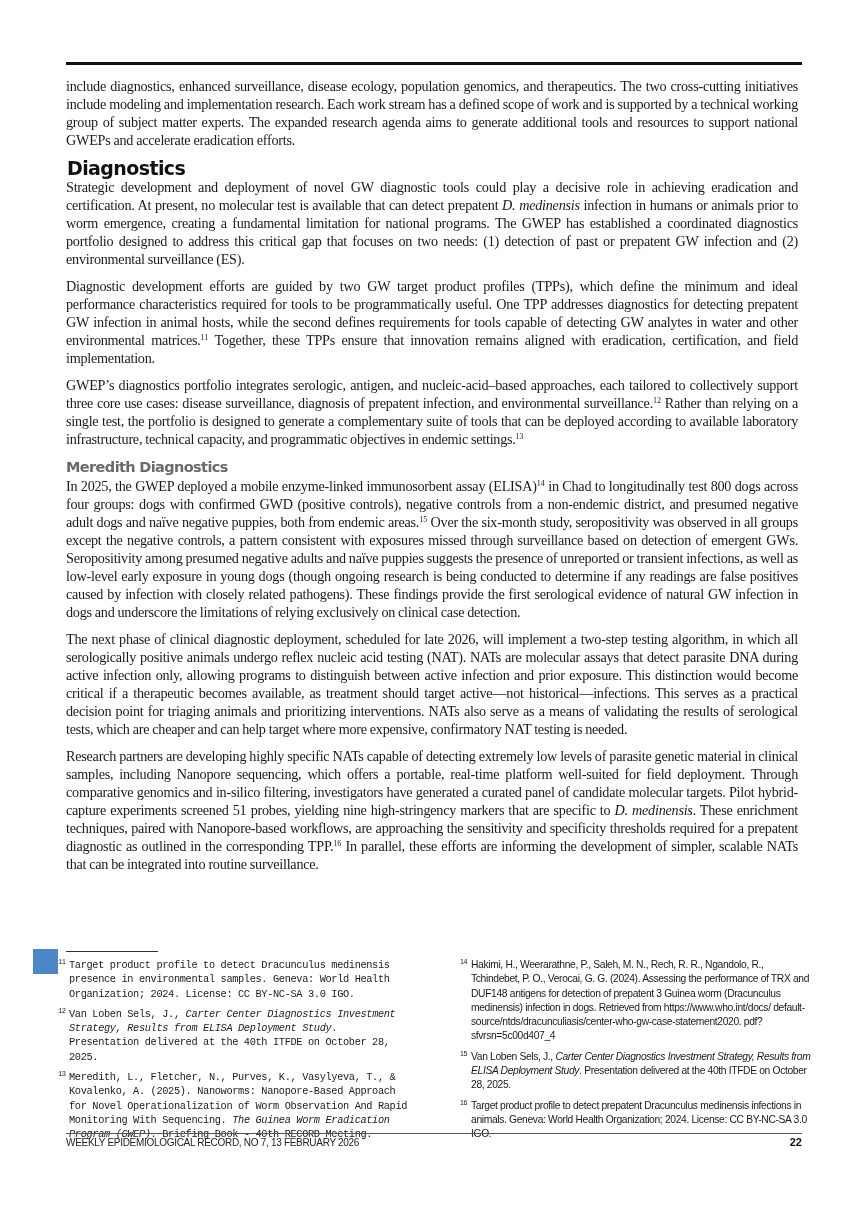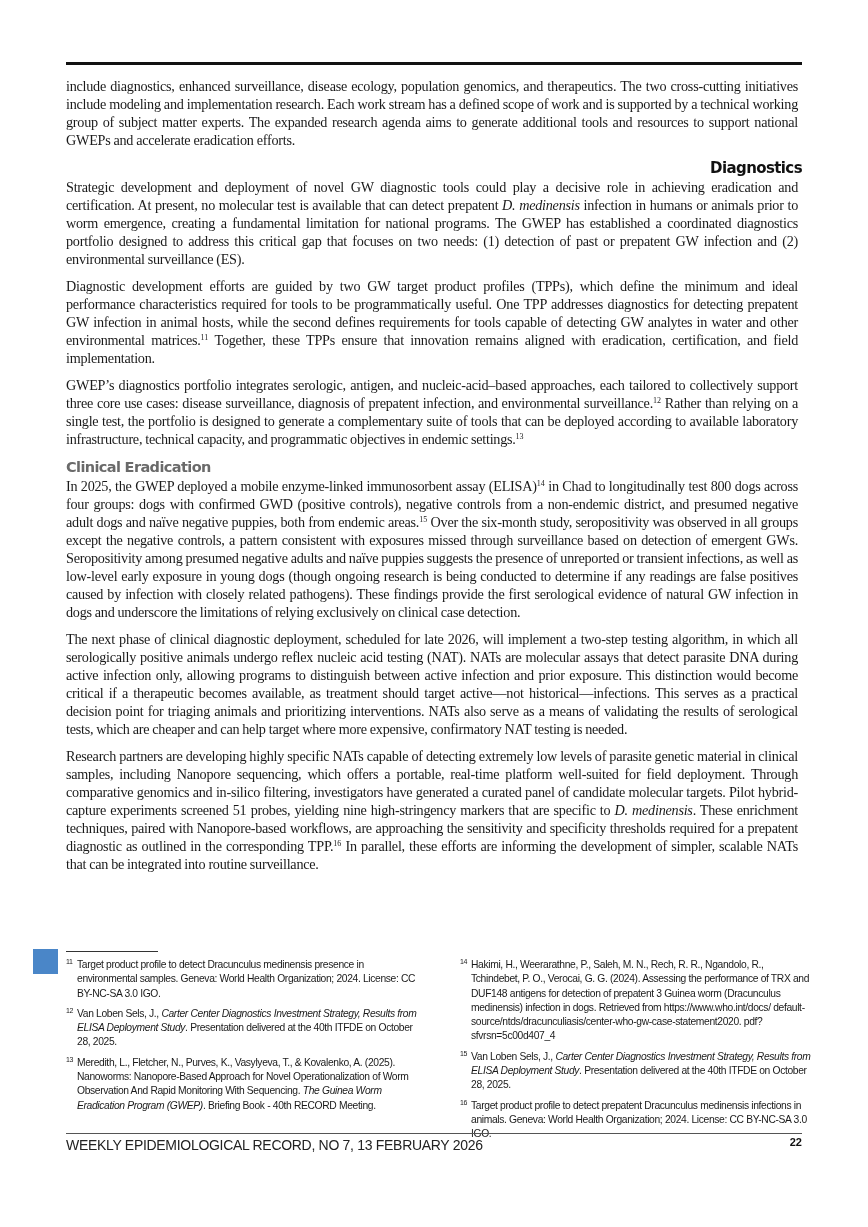--- a/index.html
+++ b/index.html
@@ -3,54 +3,54 @@
 <meta charset="utf-8">
 <style>
   html, body { margin: 0; padding: 0; background: #ffffff; }
   body { width: 868px; height: 1227px; position: relative; overflow: hidden; color: #1a1a1a; }
   .top-rule { position: absolute; left: 66px; top: 62px; width: 736px; height: 3px; background: #111; }
   .main { position: absolute; left: 66px; top: 77px; width: 736px;
           font-family: "Liberation Serif", "DejaVu Serif", serif; font-size: 14.2px; line-height: 18px;
           letter-spacing: -0.25px; word-spacing: -0.3px; }
   .main p { margin: 0 4px 9px 0; text-align: justify; hyphens: manual; }
   .main sup { font-size: 8px; line-height: 0; vertical-align: 5px; letter-spacing: 0; }
-  .h2 { font-family: "DejaVu Sans", "Liberation Sans", sans-serif; font-weight: bold; font-size: 15px;
-        line-height: 18px; margin: 10px 0 1px 1px; letter-spacing: -0.6px; color: #111; text-align: right; }
+  .h2 { font-family: "DejaVu Sans", "Liberation Sans", sans-serif; font-weight: bold; font-size: 19px;
+        line-height: 18px; margin: 10px 0 1px 1px; letter-spacing: -0.6px; color: #111; }
   .h3 { font-family: "DejaVu Sans", "Liberation Sans", sans-serif; font-weight: bold; font-size: 14.5px;
         line-height: 18px; margin: 10px 0 1px 0; letter-spacing: -0.6px; color: #6a6a6a; }
   .blue-square { position: absolute; left: 33px; top: 949px; width: 25px; height: 25px; background: #4a86c8; }
   .fn-rule { position: absolute; left: 66px; top: 951px; width: 92px; height: 1px; background: #333; }
   .fn-col { position: absolute; top: 958px; width: 352px;
             font-family: "Liberation Sans", "DejaVu Sans", sans-serif; font-size: 10.3px; line-height: 14.3px;
             letter-spacing: -0.35px; color: #1a1a1a; }
-  .fn-col.left { left: 66px; }
+  .fn-col.left { left: 58px; font-family: Liberation Mono, monospace; }
   .fn-col.right { left: 460px; }
   .fn { position: relative; padding-left: 11px; margin: 0 0 6px 0; }
   .fn .num { position: absolute; left: 0; top: -3px; font-size: 7px; }
   .fn em { font-style: italic; }
   .bottom-rule { position: absolute; left: 66px; top: 1133px; width: 736px; height: 1px; background: #555; }
   .footer-left { position: absolute; left: 66px; top: 1137px;
-                 font-family: "Liberation Sans", "DejaVu Sans", sans-serif; font-size: 14px; letter-spacing: -0.3px; color: #222; }
+                 font-family: "Liberation Sans", "DejaVu Sans", sans-serif; font-size: 10px; letter-spacing: -0.3px; color: #222; }
   .footer-right { position: absolute; right: 66px; top: 1136px;
                   font-family: "Liberation Sans", "DejaVu Sans", sans-serif; font-size: 11px; font-weight: bold; color: #111; }
 </style>
 </head>
 <body>
 
 <div class="top-rule"></div>
 
 <div class="main">
   <p>include diagnostics, enhanced surveillance, disease ecology, population genomics, and therapeutics. The two cross-cut­ting initiatives include modeling and implementation research. Each work stream has a defined scope of work and is supported by a technical working group of subject matter experts. The expanded research agenda aims to generate additional tools and resources to support national GWEPs and accelerate eradication efforts.</p>
 
   <div class="h2">Diagnostics</div>
   <p><span>Strategic development and deployment of novel GW diagnostic tools could play a decisive role in achieving eradica­tion and certification. At present, no molecular test is available that can detect prepatent </span><em>D. medinensis</em><span> infection in humans or animals prior to worm emergence, creating a fundamental limitation for national programs. The GWEP has established a coordinated diagnostics portfolio designed to address this critical gap that focuses on two needs: (1) detection of past or prepatent GW infection and (2) environmental surveillance (ES).</span></p>
   <p><span>Diagnostic development efforts are guided by two GW target product profiles (TPPs), which define the minimum and ideal performance characteristics required for tools to be programmatically useful. One TPP addresses diagnostics for detecting prepatent GW infection in animal hosts, while the second defines requirements for tools capable of detecting GW analytes in water and other environmental matrices.</span><sup>11</sup><span> Together, these TPPs ensure that innovation remains aligned with eradication, certification, and field implementation.</span></p>
   <p><span>GWEP’s diagnostics portfolio integrates serologic, antigen, and nucleic-acid–based approaches, each tailored to collectively support three core use cases: disease surveillance, diagnosis of prepatent infection, and environmental surveillance.</span><sup>12</sup><span> Rather than relying on a single test, the portfolio is designed to generate a complementary suite of tools that can be deployed according to available laboratory infrastructure, technical capacity, and programmatic objectives in endemic settings.</span><sup>13</sup></p>
 
-  <div class="h3">Clinical Eradication</div>
+  <div class="h3">Meredith Diagnostics</div>
   <p><span>In 2025, the GWEP deployed a mobile enzyme-linked immunosorbent assay (ELISA)</span><sup>14</sup><span> in Chad to longitudinally test 800 dogs across four groups: dogs with confirmed GWD (positive controls), negative controls from a non-endemic district, and presumed negative adult dogs and naïve negative puppies, both from endemic areas.</span><sup>15</sup><span> Over the six-month study, seropositivity was observed in all groups except the negative controls, a pattern consistent with exposures missed through surveillance based on detection of emergent GWs. Seropositivity among presumed negative adults and naïve puppies suggests the presence of unreported or transient infections, as well as low-level early exposure in young dogs (though ongoing research is being conducted to determine if any readings are false positives caused by infection with closely related pathogens). These findings provide the first serological evidence of natural GW infection in dogs and underscore the limitations of relying exclusively on clinical case detection.</span></p>
   <p>The next phase of clinical diagnostic deployment, scheduled for late 2026, will implement a two-step testing algorithm, in which all serologically positive animals undergo reflex nucleic acid testing (NAT). NATs are molecular assays that detect parasite DNA during active infection only, allowing programs to distinguish between active infection and prior exposure. This distinction would become critical if a therapeutic becomes available, as treatment should target active—not historical—infections. This serves as a practical decision point for triaging animals and prioritizing interventions. NATs also serve as a means of validating the results of serological tests, which are cheaper and can help target where more expensive, confirmatory NAT testing is needed.</p>
   <p><span>Research partners are developing highly specific NATs capable of detecting extremely low levels of parasite genetic material in clinical samples, including Nanopore sequencing, which offers a portable, real-time platform well-suited for field deployment. Through comparative genomics and in-silico filtering, investigators have generated a curated panel of candidate molecular targets. Pilot hybrid-capture experiments screened 51 probes, yielding nine high-strin­gency markers that are specific to </span><em>D. medinensis</em><span>. These enrichment techniques, paired with Nanopore-based workflows, are approaching the sensitivity and specificity thresholds required for a prepatent diagnostic as outlined in the corre­sponding TPP.</span><sup>16</sup><span> In parallel, these efforts are informing the development of simpler, scalable NATs that can be integrated into routine surveillance.</span></p>
 </div>
 
 <div class="blue-square"></div>
 <div class="fn-rule"></div>
 
 <div class="fn-col left">
   <div class="fn">

